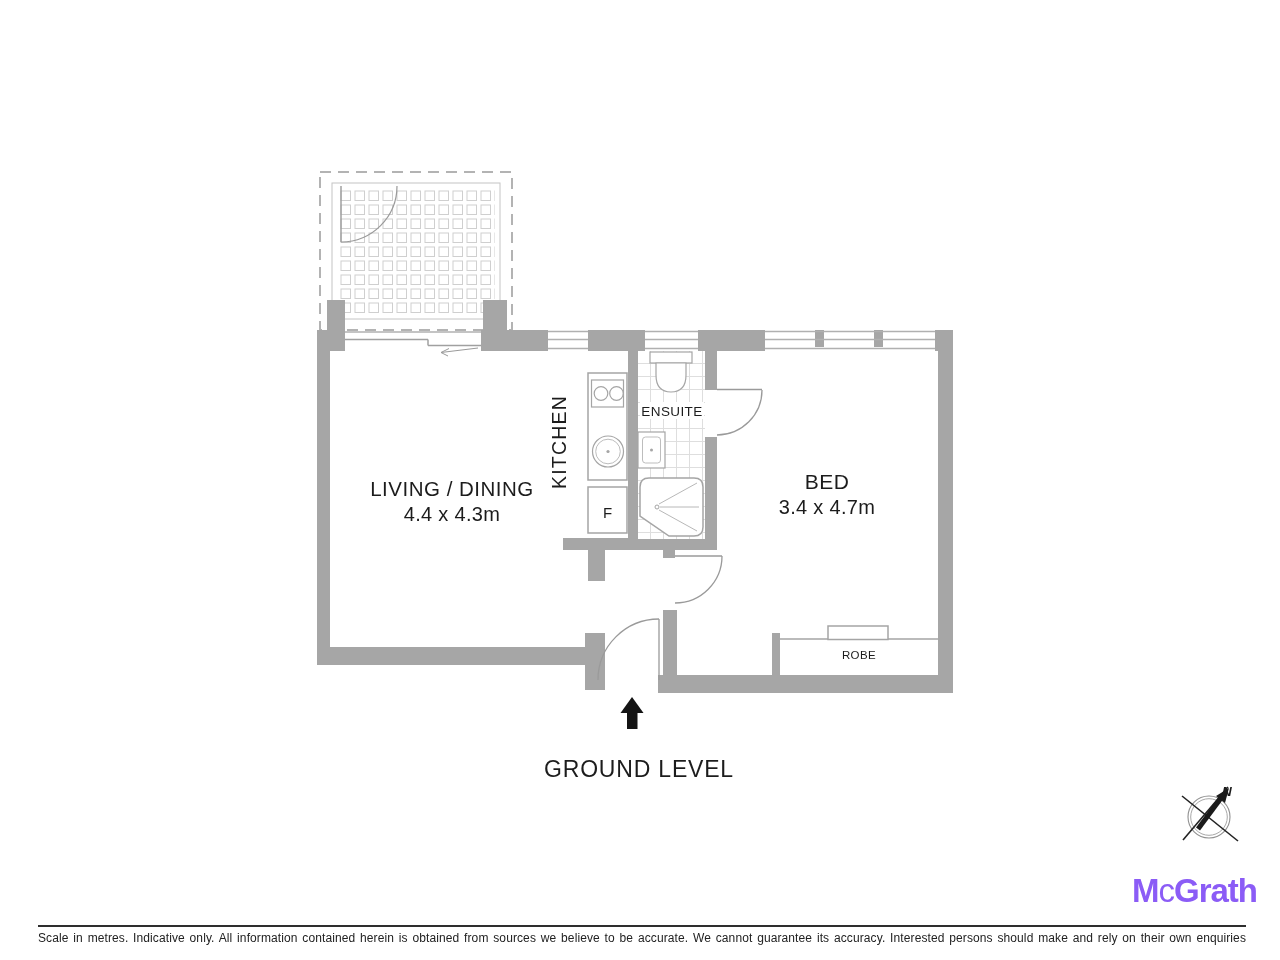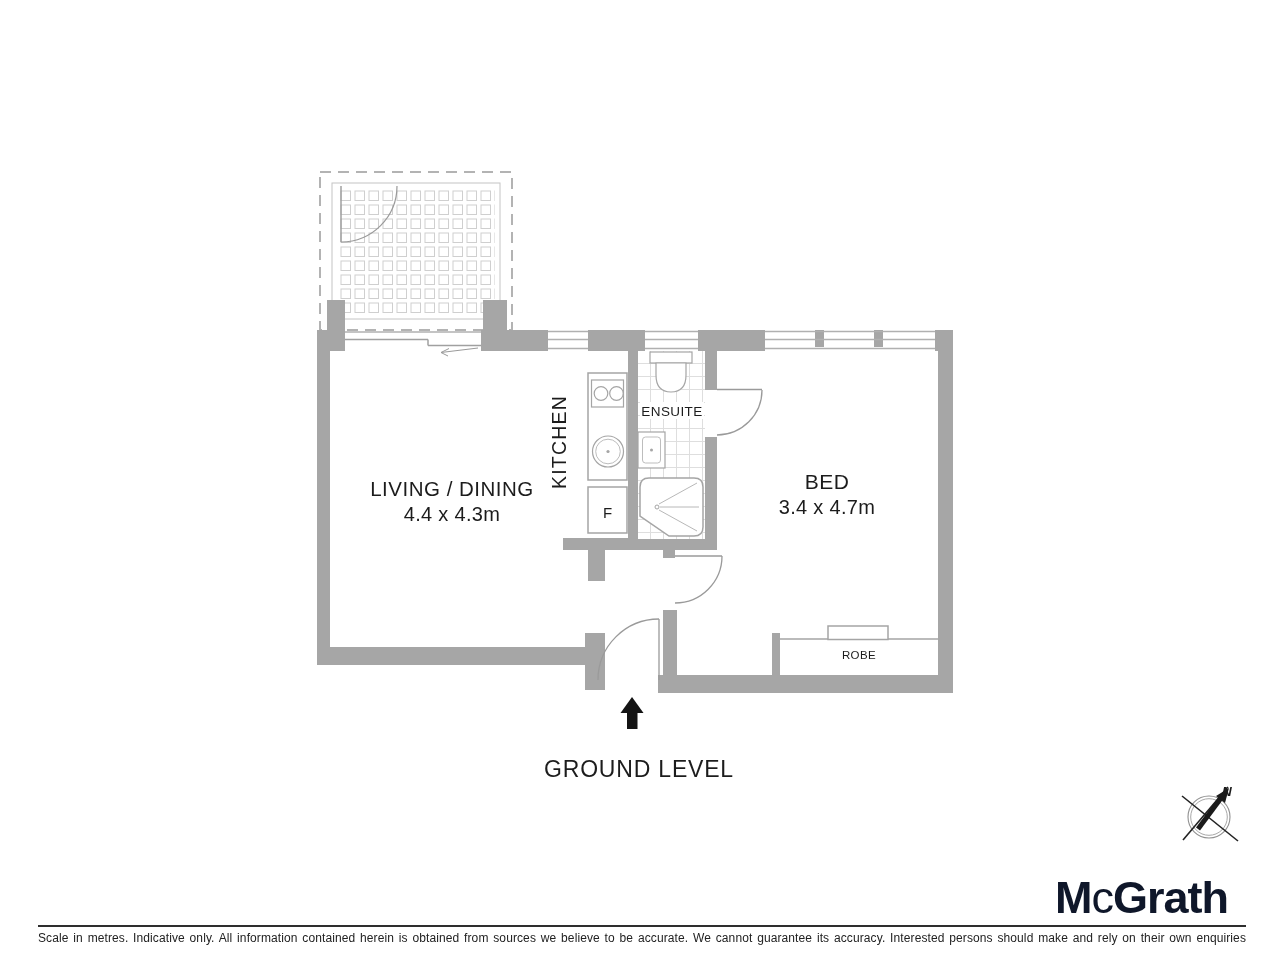--- a/index.html
+++ b/index.html
@@ -11,22 +11,22 @@
   .t  { font-family:"Liberation Sans",sans-serif; fill:#1c1c1c; }
   .room  { font-size:20.5px; font-weight:500; letter-spacing:.5px; }
   .dims  { font-size:20px;  font-weight:500; letter-spacing:.3px; }
   .small { font-size:13.5px; font-weight:500; letter-spacing:.4px; }
   .tiny  { font-size:11.5px; font-weight:500; letter-spacing:.4px; }
   .fbox  { font-size:15px;  font-weight:500; }
   .level { font-size:23px;  font-weight:500; letter-spacing:.8px; }
   .north { font-size:13.5px; font-style:italic; font-weight:600; }
 
   
-  .logo { position:absolute; top:872px; right:52px; font-size:45px; font-weight:700;
-          letter-spacing:-1px; color:#0f172a; }
+  .logo { position:absolute; top:872px; right:23px; font-size:33px; font-weight:700;
+          letter-spacing:-1px; color:#8b5cf6; }
   .logo .c { font-weight:400; }
   .rule { position:absolute; top:925px; left:38px; right:34px; height:2px; background:#2e2e2e; }
   .disclaimer { position:absolute; top:931px; left:38px; right:34px; font-size:12px;
                 color:#222; text-align:justify; text-align-last:justify; letter-spacing:.1px; }
 </style>
 </head>
 <body>
 
 <div class="page">
 

